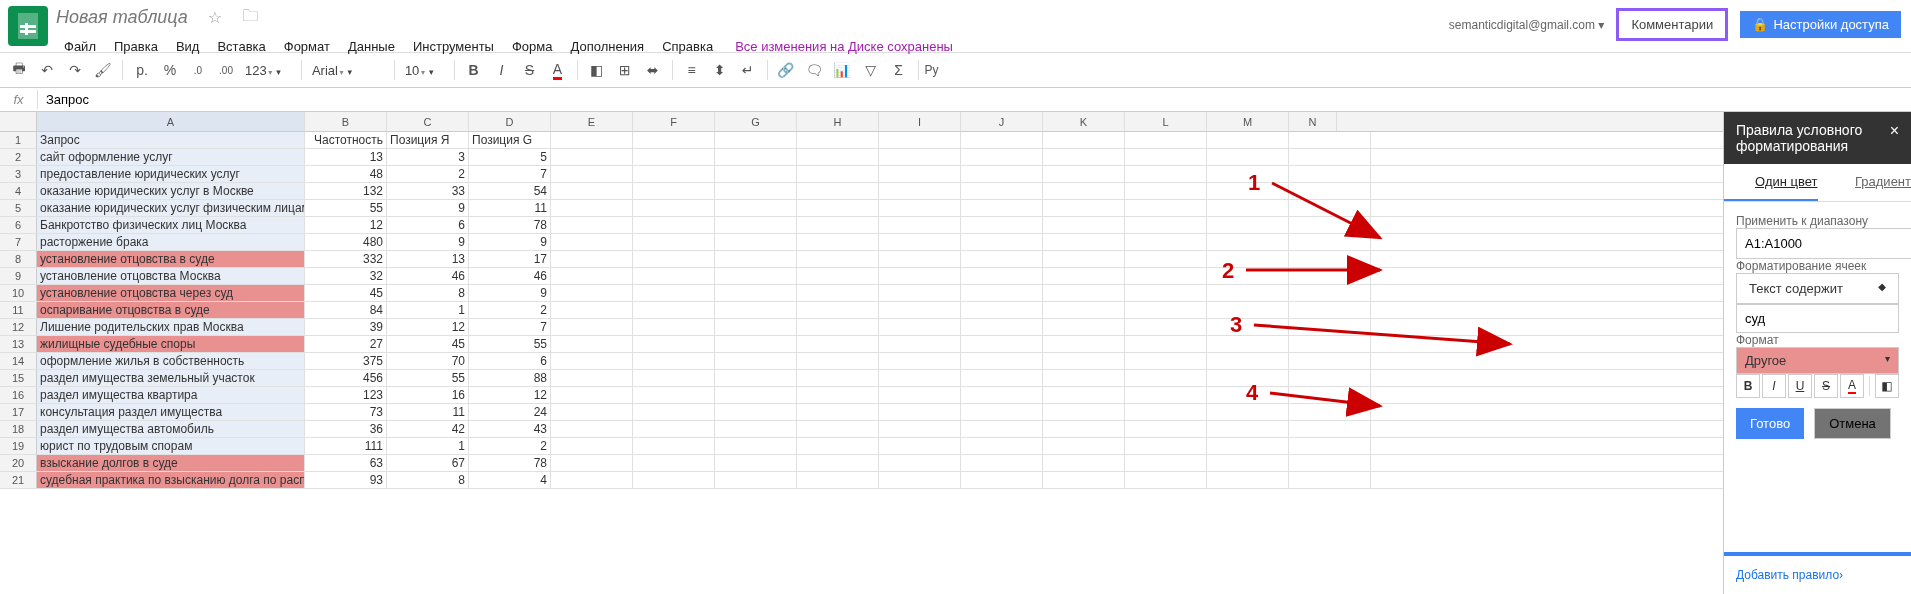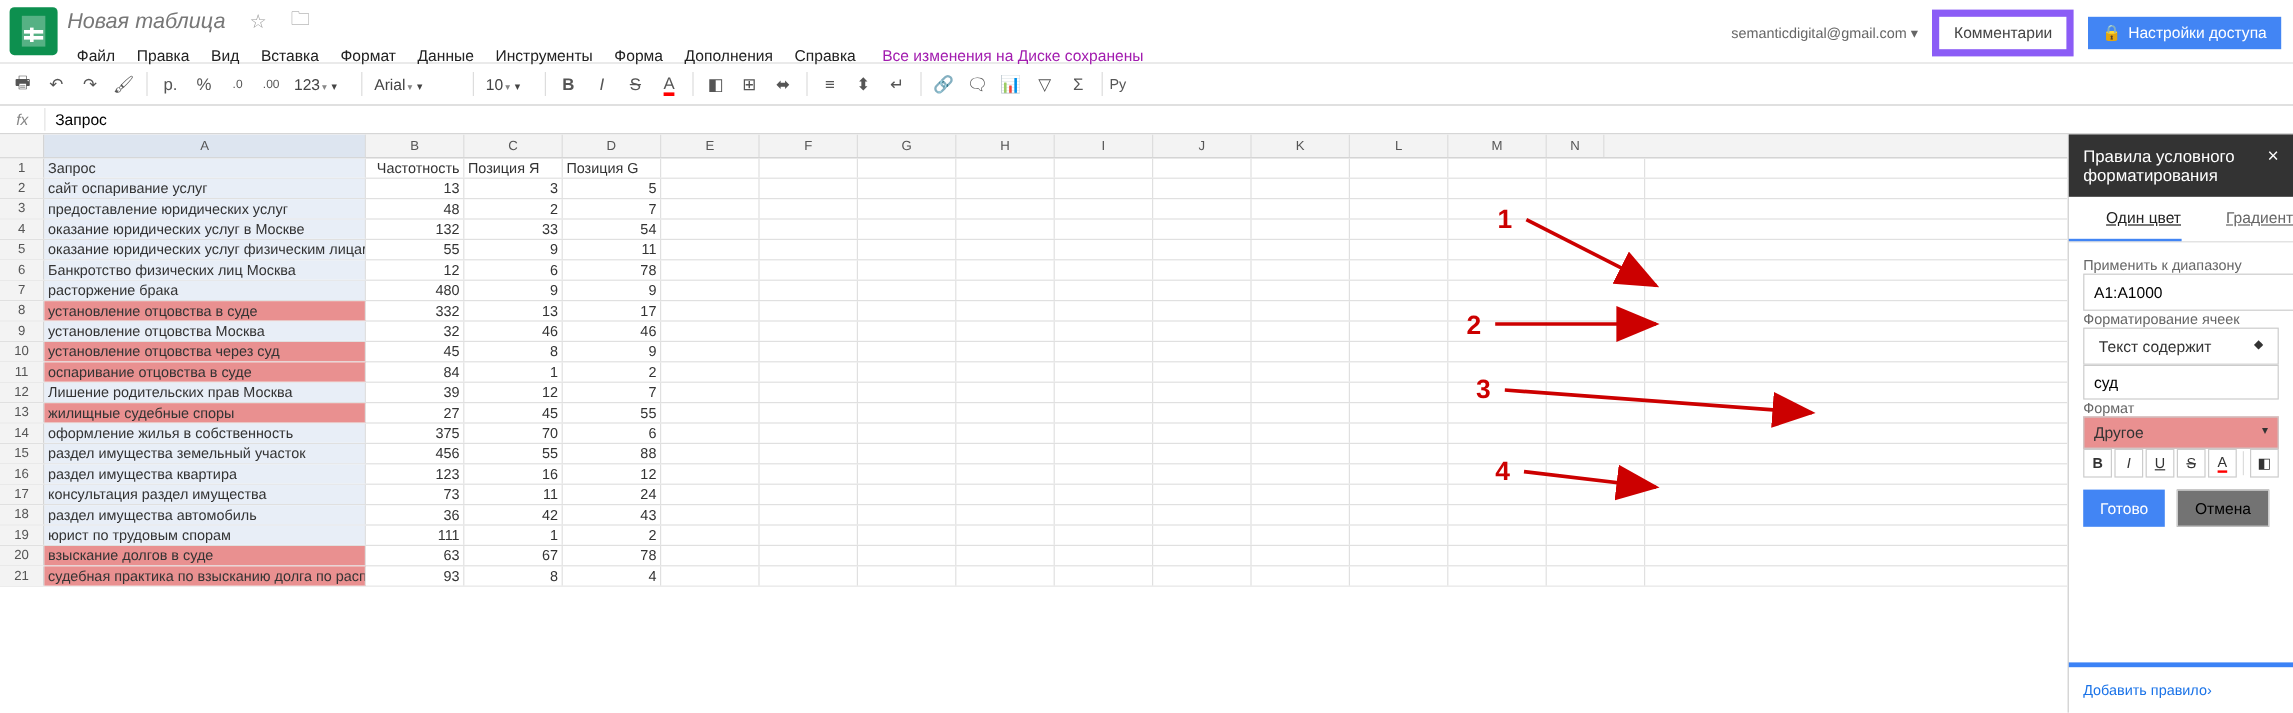--- a/index.html
+++ b/index.html
@@ -10,21 +10,21 @@
 .logo { width: 40px; height: 40px; background: #0d904f; border-radius: 4px; margin: 6px 8px 0 0; display: flex; align-items: center; justify-content: center; }
 .title-area { flex: 1; display: flex; flex-direction: column; padding-top: 4px; }
 .title-row { display: flex; align-items: center; gap: 20px; }
 .doc-title { font-size: 18px; color: #777; font-style: italic; }
 .star-icon, .folder-icon { color: #999; font-size: 16px; }
 .menu-bar { display: flex; gap: 2px; margin-top: 5px; }
 .menu-item { padding: 3px 8px; font-size: 13px; color: #222; cursor: pointer; }
 .save-status { color: #a21caf; font-size: 13px; margin-left: 12px; align-self: center; }
 .top-right { position: absolute; top: 8px; right: 10px; display: flex; align-items: center; gap: 12px; }
 .user-email { color: #666; font-size: 12px; }
-.comments-btn { background: #fff; border: 6px solid #8b5cf6; padding: 6px 12px; font-size: 13px; color: #444; cursor: pointer; }
+.comments-btn { background: #fff; border: 3px solid #8b5cf6; padding: 6px 12px; font-size: 13px; color: #444; cursor: pointer; }
 .share-btn { background: #4285f4; color: #fff; border: none; padding: 6px 12px; font-size: 13px; cursor: pointer; display: flex; align-items: center; gap: 5px; }
 
 
 .toolbar { border-top: 1px solid #ddd; border-bottom: 1px solid #ccc; height: 36px; display: flex; align-items: center; padding: 0 6px; gap: 2px; }
 .tb-btn { width: 26px; height: 26px; display: flex; align-items: center; justify-content: center; cursor: pointer; color: #555; font-size: 14px; border: none; background: transparent; }
 .tb-sep { width: 1px; height: 20px; background: #ddd; margin: 0 4px; }
 .tb-select { border: none; background: transparent; font-size: 13px; padding: 0 14px 0 4px; cursor: pointer; color: #444; position: relative; }
 .tb-select:after { content: '▾'; font-size: 9px; margin-left: 4px; }
 .dropdown-arrow { font-size: 8px; color: #888; margin-left: -2px; }
 
@@ -209,21 +209,21 @@
           <div class="cell cell-empty"></div>
           <div class="cell cell-empty"></div>
           <div class="cell cell-empty"></div>
           <div class="cell cell-empty"></div>
           <div class="cell cell-empty"></div>
           <div class="cell cell-empty"></div>
           <div class="cell cell-empty"></div>
         </div>
         <div class="row">
           <div class="row-header">2</div>
-          <div class="cell cell-A">сайт оспаривание услуг</div>
+          <div class="cell cell-A">сайт оформление услуг</div>
           <div class="cell cell-B">13</div>
           <div class="cell cell-C">3</div>
           <div class="cell cell-D">5</div>
           <div class="cell cell-empty"></div>
           <div class="cell cell-empty"></div>
           <div class="cell cell-empty"></div>
           <div class="cell cell-empty"></div>
           <div class="cell cell-empty"></div>
           <div class="cell cell-empty"></div>
           <div class="cell cell-empty"></div>

